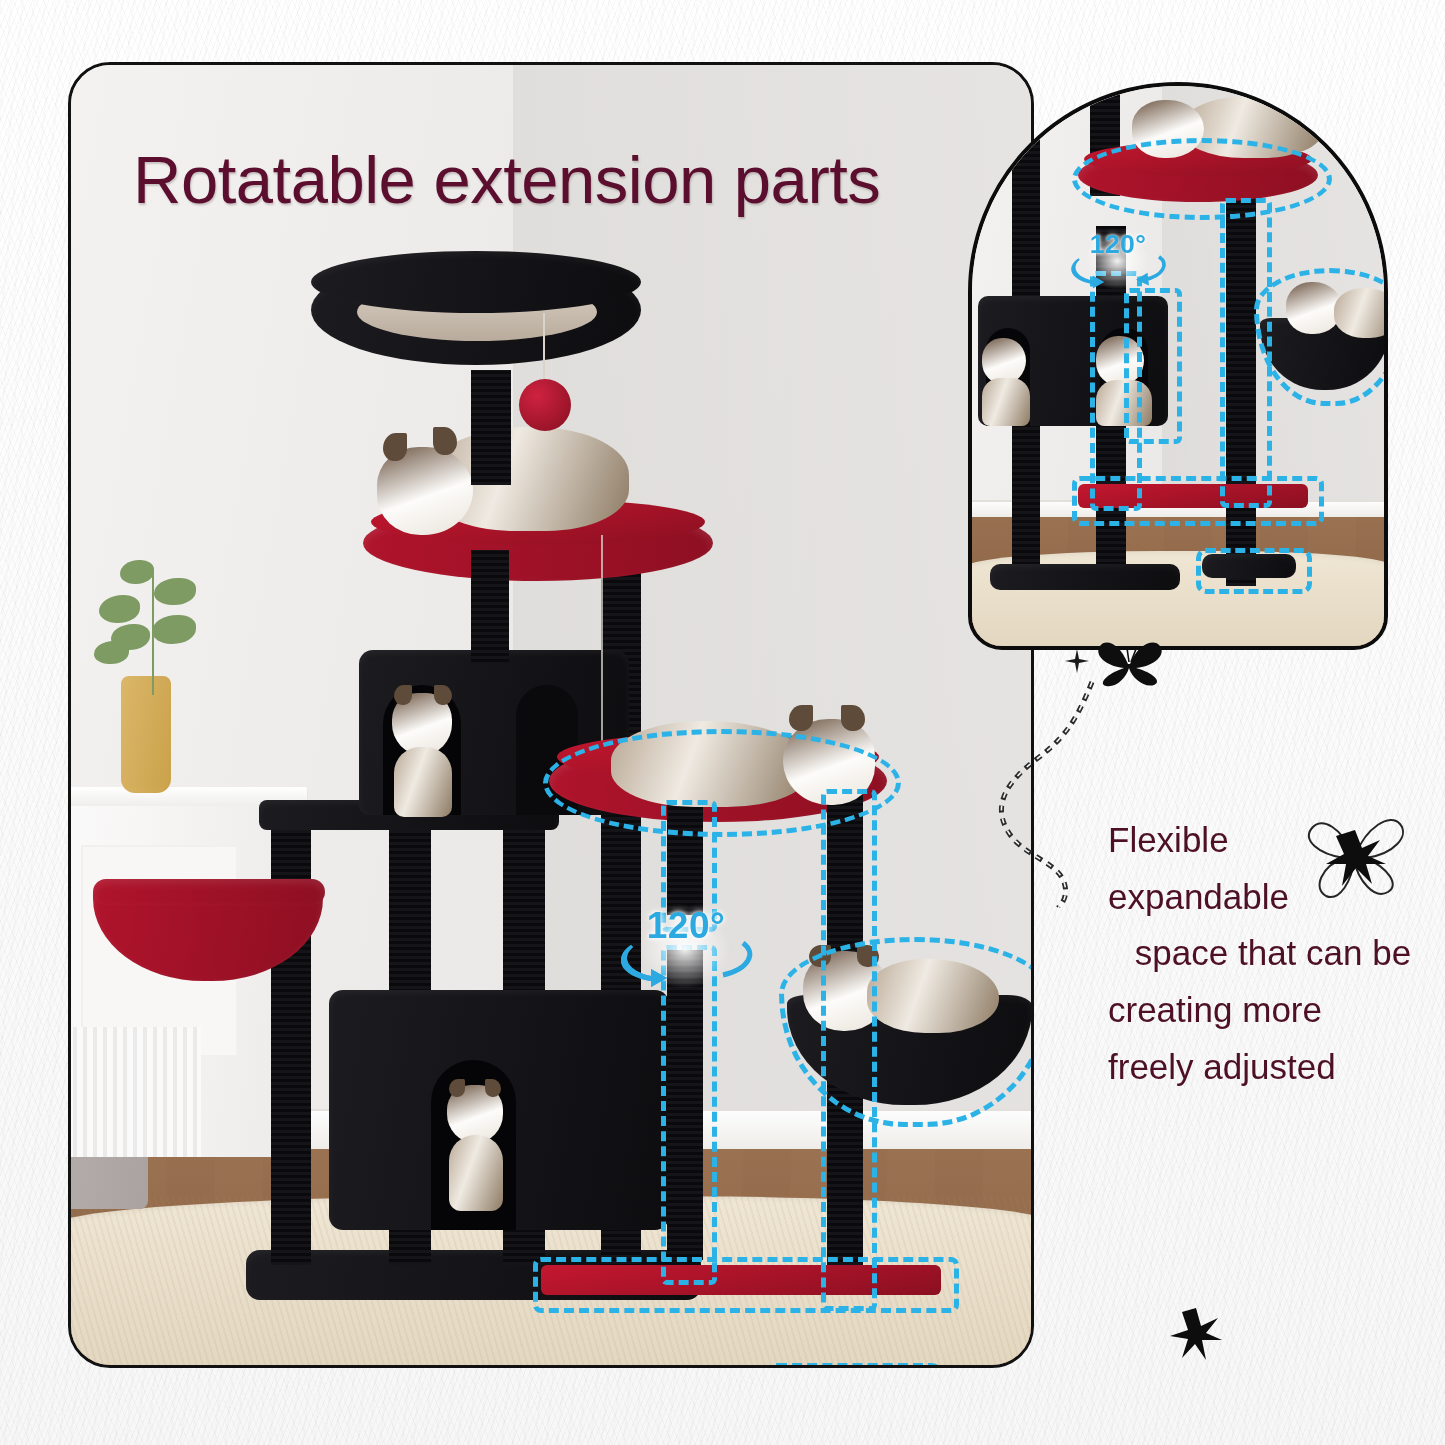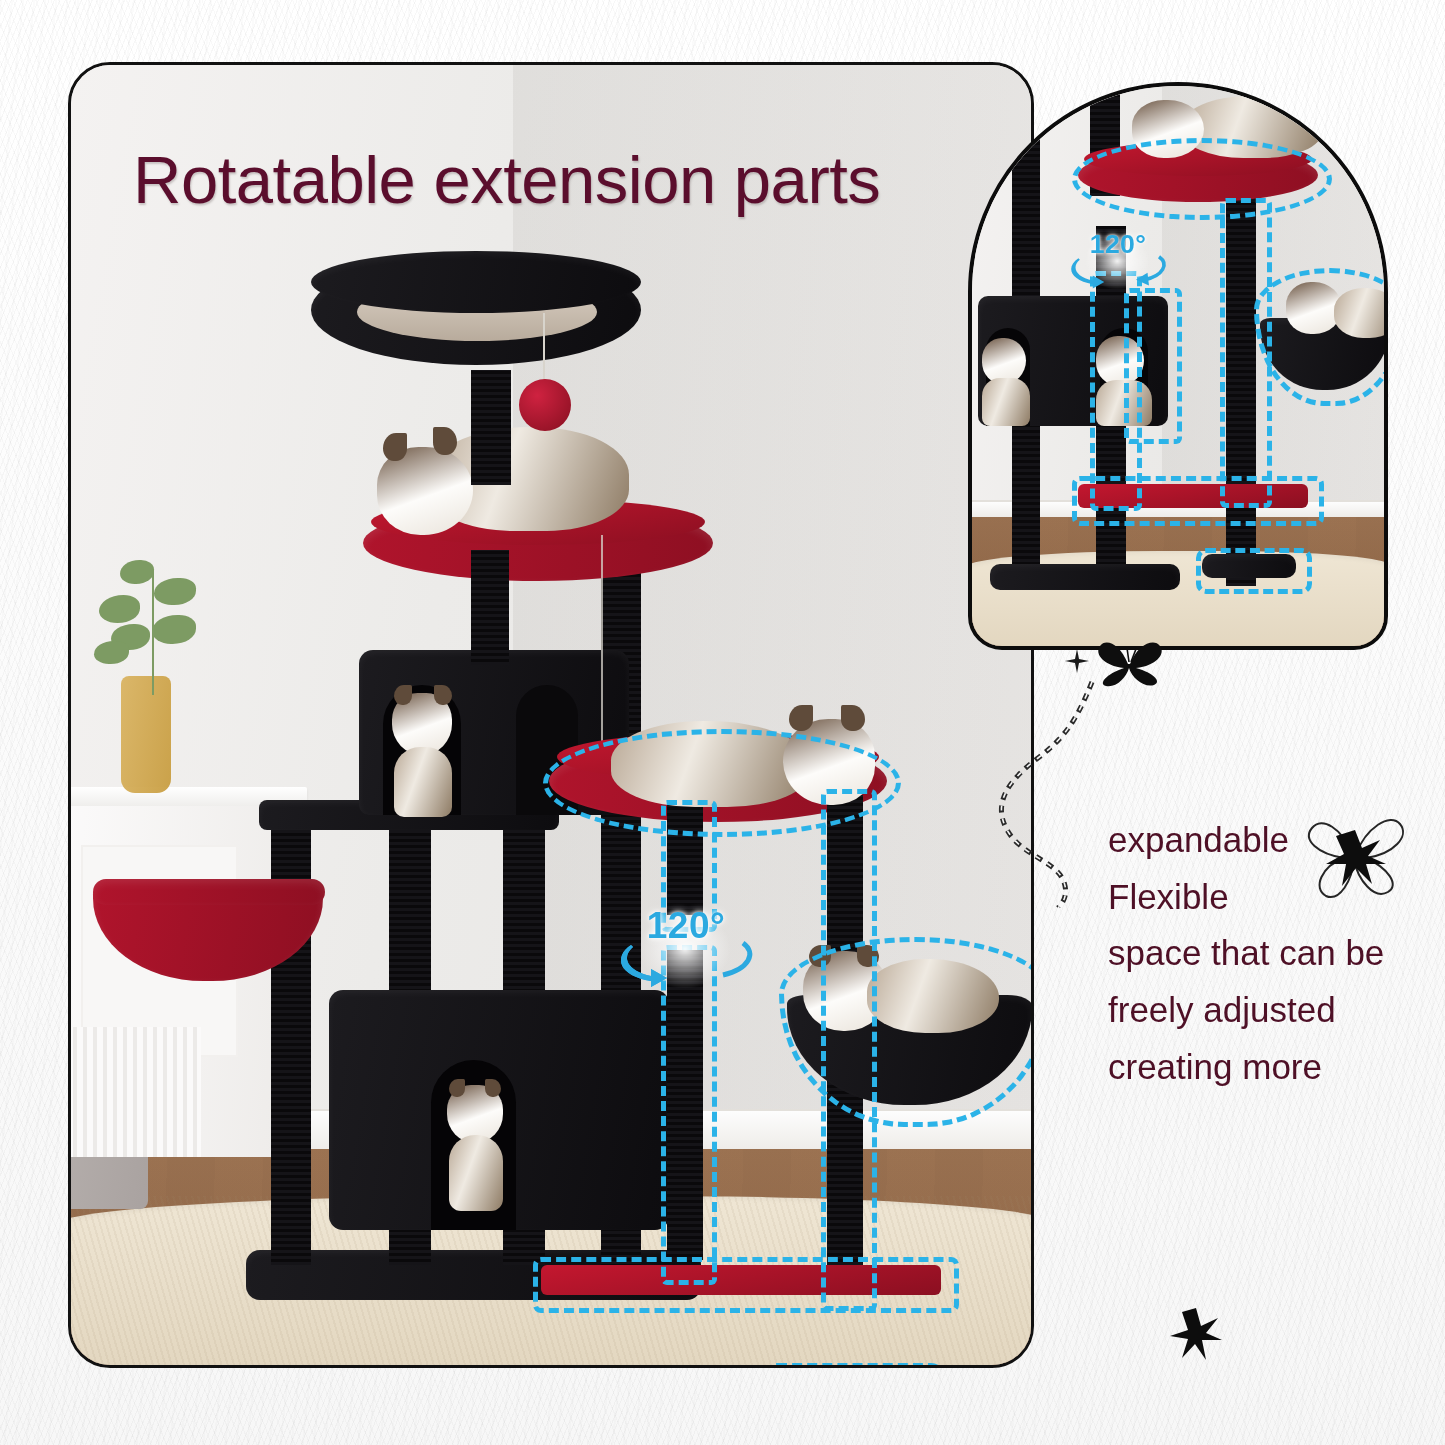--- a/index.html
+++ b/index.html
@@ -310,25 +310,25 @@
       <path d="M132 40 C146 50 138 66 112 72" stroke="#2ba9e0" stroke-width="5" fill="none"></path>
       <path d="M116 62 L100 72 L118 80 Z" fill="#2ba9e0"></path>
     </svg>
     <div class="num">120°</div>
   </div>
 </div>
 
 <div id="title">Rotatable extension parts</div>
 
 <div id="side-copy">
+  <div>Flexible</div>
   <div>expandable</div>
-  <div>Flexible</div>
-  <div style="white-space:nowrap;">space that can be</div>
+  <div style="white-space:nowrap;text-align:center;">space that can be</div>
+  <div>creating more</div>
   <div>freely adjusted</div>
-  <div>creating more</div>
 </div>
 
 <svg class="deco" style="left:1094px;top:636px;" width="72" height="52" viewBox="0 0 72 52">
   <path d="M34 28 C26 8 12 2 6 10 C0 18 10 30 30 32 C12 38 4 48 12 50 C22 52 32 42 35 32
            C38 42 50 52 60 49 C68 46 60 37 42 32 C62 30 72 18 66 10 C60 2 44 8 36 28 Z" fill="#0e0e0e"></path>
   <path d="M35 26 L33 12 M37 26 L42 13" stroke="#0e0e0e" stroke-width="1.6" fill="none"></path>
 </svg>
 
 <svg class="deco" style="left:972px;top:676px;" width="140" height="232" viewBox="0 0 140 232">
   <path id="chainpath" d="M120 6 C104 46 92 62 66 82 C34 106 22 128 34 152 C48 180 84 184 92 206 C96 218 92 226 86 232" stroke="#2a2a2a" stroke-width="5" fill="none" stroke-dasharray="7 6" stroke-linecap="butt"></path>

